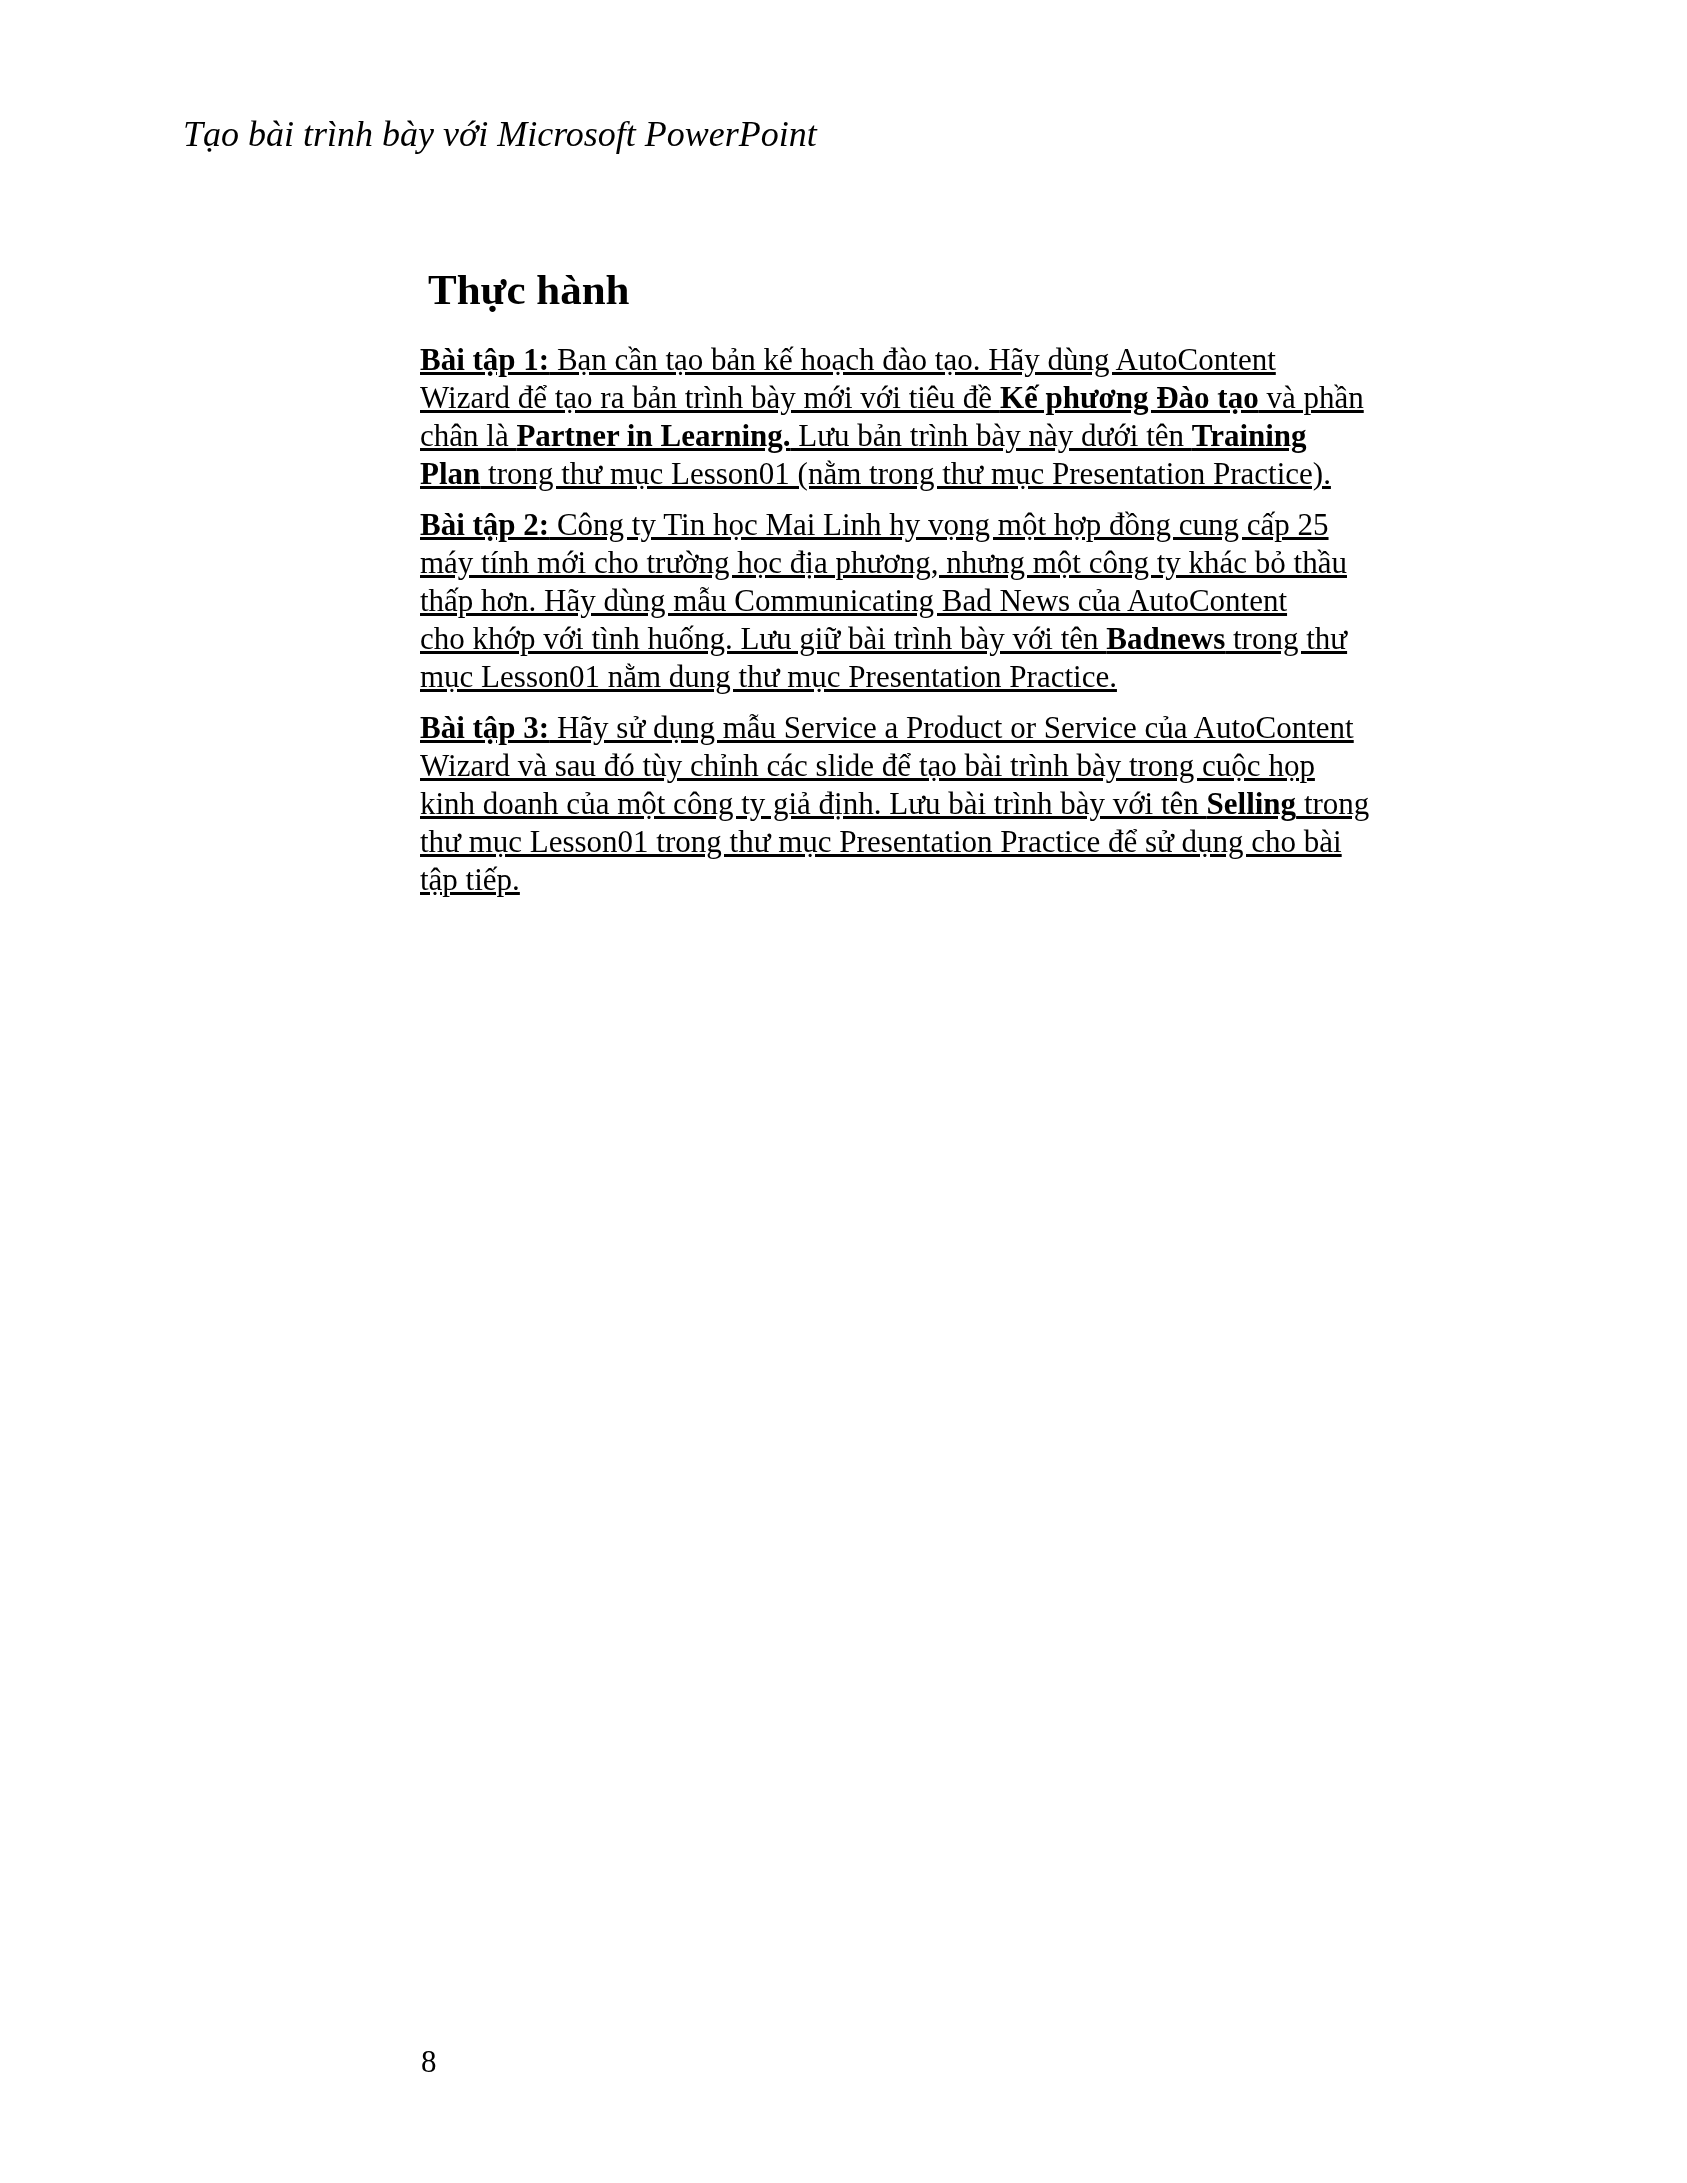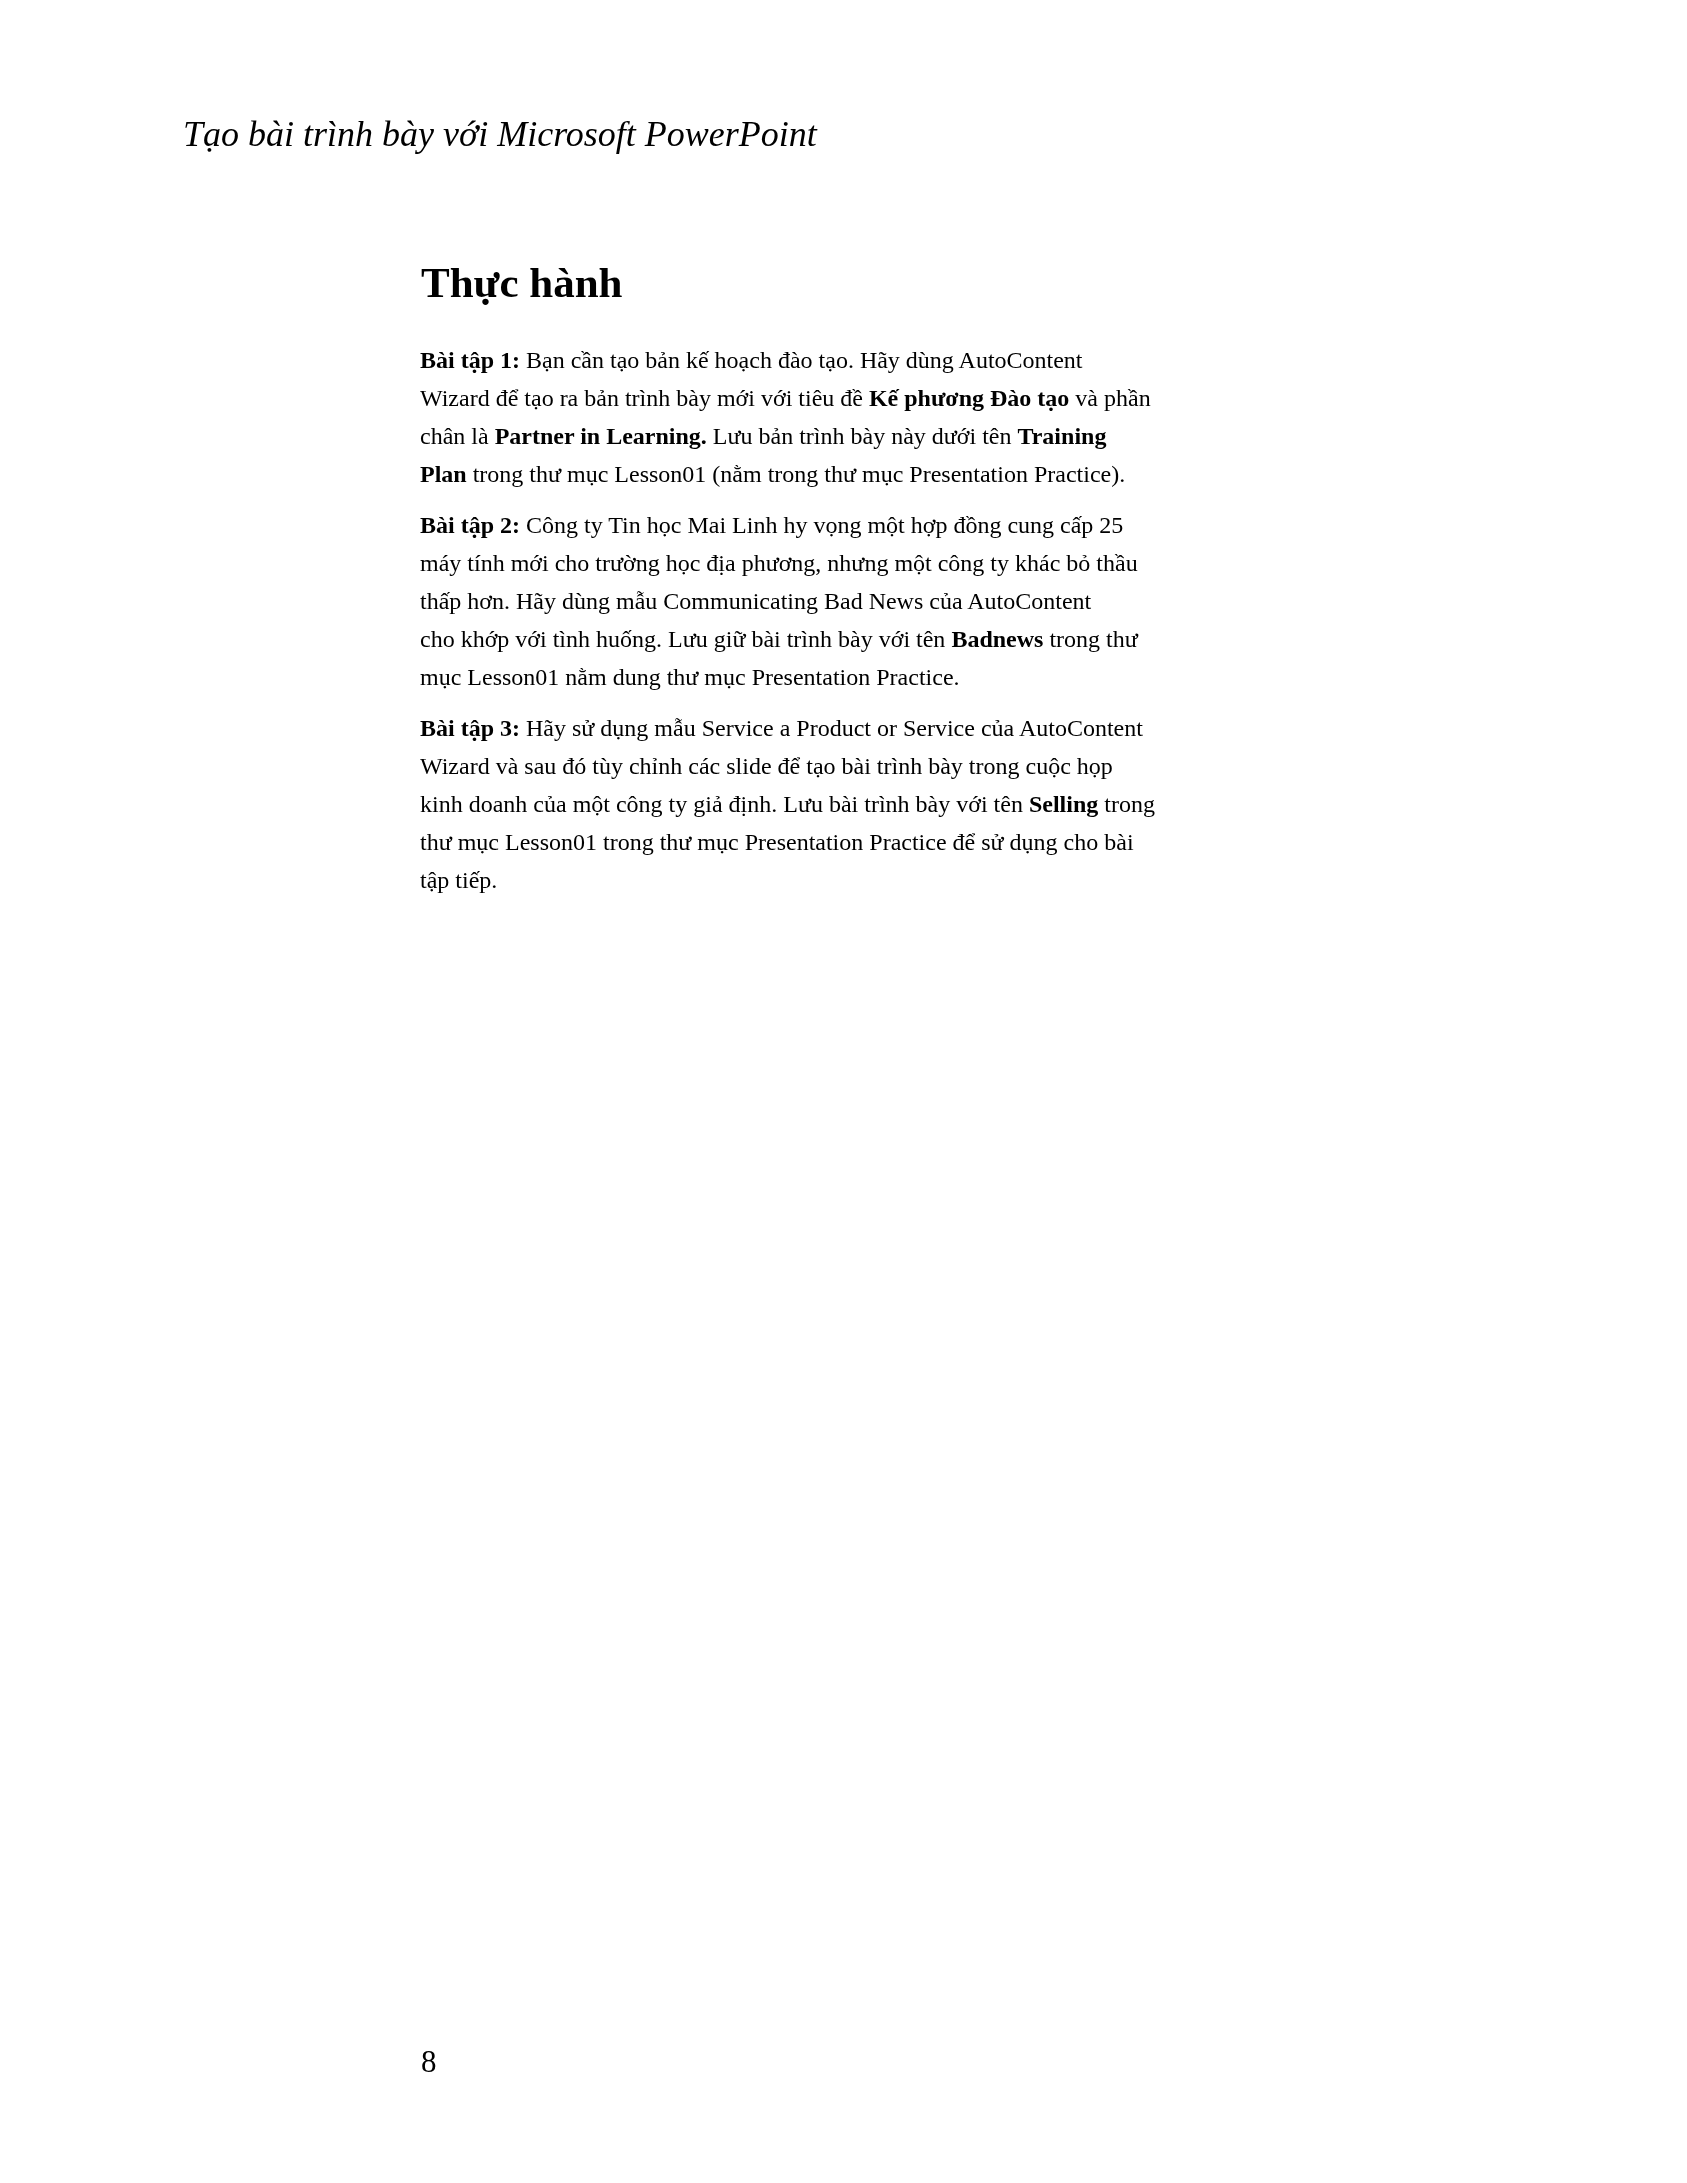--- a/index.html
+++ b/index.html
@@ -31,21 +31,22 @@
       font-size: 43px;
       font-weight: bold;
       line-height: 49px;
       white-space: nowrap;
     }
     .body-text {
       position: absolute;
       left: 420px;
       top: 341px;
       width: 1030px;
-      font-size: 24px;
+      font-size: 31px;
+      text-decoration: underline;
     }
     .exercise {
       margin: 0 0 13px 0;
     }
     .line {
       display: block;
       height: 38px;
       line-height: 38px;
       white-space: nowrap;
     }
@@ -56,21 +57,21 @@
       top: 2043px;
       font-size: 31px;
       line-height: 38px;
     }
   </style>
 </head>
 <body>
 
 <div class="running-header">Tạo bài trình bày với Microsoft PowerPoint</div>
 
-<h1 class="section-title" style="margin:1px;">Thực hành</h1>
+<h1 class="section-title" style="margin:8px;">Thực hành</h1>
 
 <div class="body-text">
   <p class="exercise">
       <span class="line"><span class="b">Bài tập 1:</span><span> Bạn cần tạo bản kế hoạch đào tạo. Hãy dùng AutoContent</span></span>
       <span class="line"><span>Wizard để tạo ra bản trình bày mới với tiêu đề </span><span class="b">Kế phương Đào tạo</span><span> và phần</span></span>
       <span class="line"><span>chân là </span><span class="b">Partner in Learning.</span><span> Lưu bản trình bày này dưới tên </span><span class="b">Training</span></span>
       <span class="line"><span class="b">Plan</span><span> trong thư mục Lesson01 (nằm trong thư mục Presentation Practice).</span></span>
     </p>
   <p class="exercise">
       <span class="line"><span class="b">Bài tập 2:</span><span> Công ty Tin học Mai Linh hy vọng một hợp đồng cung cấp 25</span></span>

